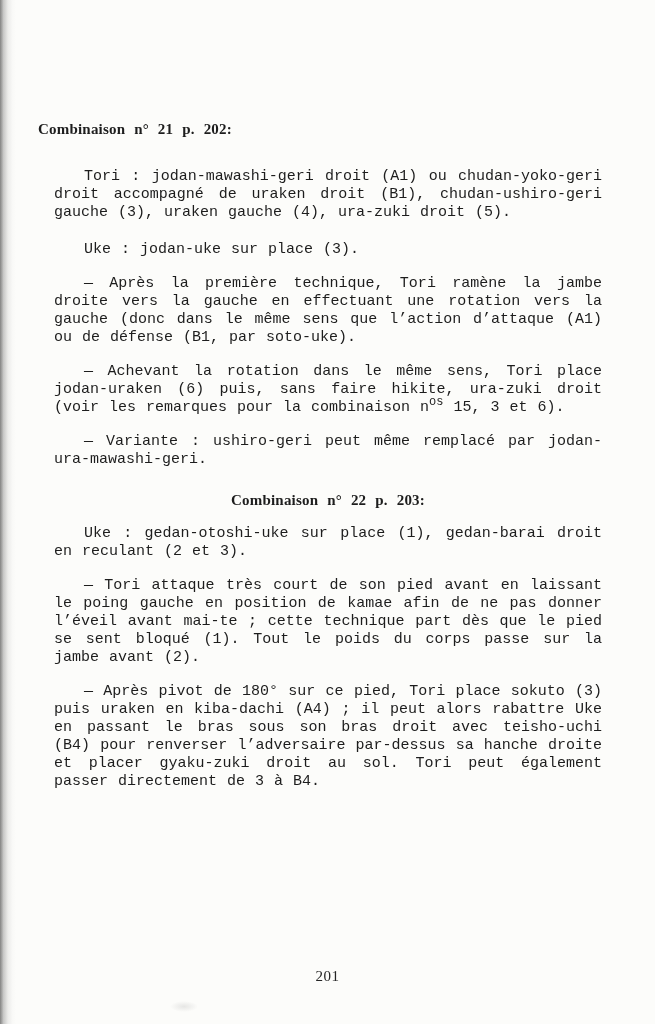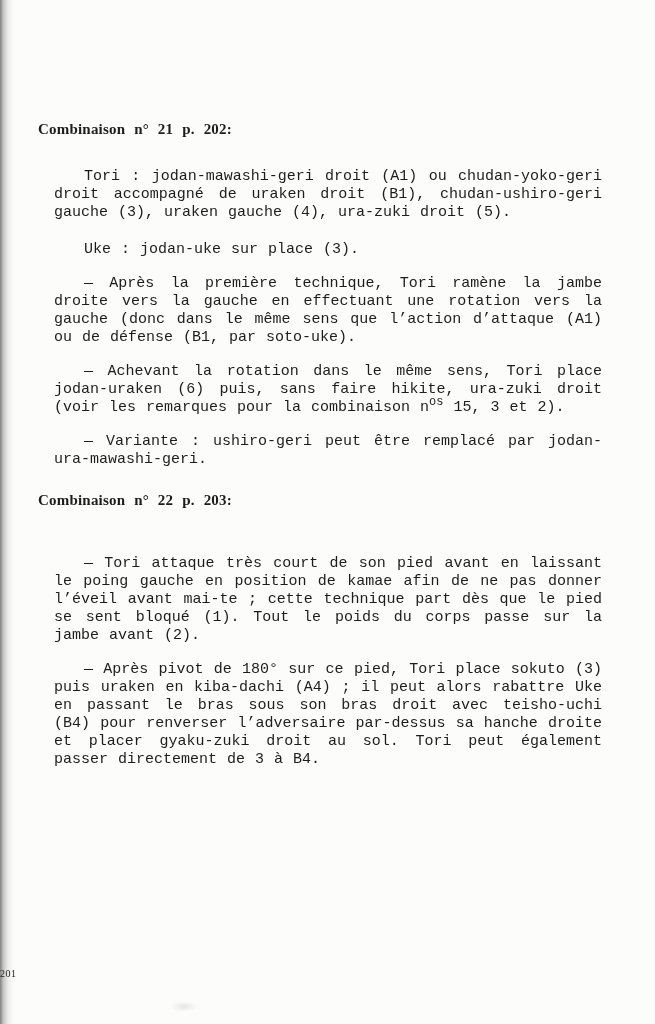--- a/index.html
+++ b/index.html
@@ -46,34 +46,34 @@
     text-align: left;
   }
   .para {
     margin: 16px;
     text-indent: 30px;
     word-spacing: 1px;
     font-family: Liberation Mono, monospace;
   }
   .para-tori { margin-bottom: 19px; }
   .para-uke  { margin-bottom: 12px; }
-  .section-2 .heading { margin-top: 22px; margin-bottom: 46px; }
+  .section-2 .heading { margin-top: 22px; margin-bottom: 16px; text-align: center; }
   .section-2 .para-tori { margin-bottom: 18px; }
   sup {
     font-size: 12px;
     line-height: 0;
     vertical-align: super;
   }
   .page-number {
     position: absolute;
     left: 0; right: 0;
     top: 968px;
-    text-align: left;
+    text-align: center;
     font-family: "Liberation Serif", "DejaVu Serif", serif;
-    font-size: 10px;
+    font-size: 15px;
     color: #242424;
     letter-spacing: 0.5px;
   }
   .smudge {
     position: absolute;
     left: 170px;
     top: 1001px;
     width: 28px;
     height: 11px;
     background: radial-gradient(ellipse at center, rgba(130,130,130,0.18), rgba(130,130,130,0) 70%);
@@ -86,26 +86,27 @@
 <div class="page">
   <div class="edge-shadow"></div>
 
   <main class="content">
 
     <section class="section-1">
       <h2 class="heading">Combinaison n° 21 p. 202:</h2>
       <p class="para para-tori">Tori : jodan-mawashi-geri droit (A1) ou chudan-yoko-geri droit accompagné de uraken droit (B1), chudan-ushiro-geri gauche (3), uraken gauche (4), ura-zuki droit (5).</p>
       <p class="para para-uke">Uke : jodan-uke sur place (3).</p>
       <p class="para">— Après la première technique, Tori ramène la jambe droite vers la gauche en effectuant une rotation vers la gauche (donc dans le même sens que l’action d’attaque (A1) ou de défense (B1, par soto-uke).</p>
-      <p class="para"><span>— Achevant la rotation dans le même sens, Tori place jodan-uraken (6) puis, sans faire hikite, ura-zuki droit (voir les remarques pour la combinaison n</span><sup>os</sup><span> 15, 3 et 2).</span></p>
-      <p class="para">— Variante : ushiro-geri peut être remplacé par jodan-ura-mawashi-geri.</p>
+      <p class="para"><span>— Achevant la rotation dans le même sens, Tori place jodan-uraken (6) puis, sans faire hikite, ura-zuki droit (voir les remarques pour la combinaison n</span><sup>os</sup><span> 15, 3 et 6).</span></p>
+      <p class="para">— Variante : ushiro-geri peut même remplacé par jodan-ura-mawashi-geri.</p>
     </section>
 
     <section class="section-2">
       <h2 class="heading">Combinaison n° 22 p. 203:</h2>
+      <p class="para para-uke">Uke : gedan-otoshi-uke sur place (1), gedan-barai droit en reculant (2 et 3).</p>
       <p class="para">— Tori attaque très court de son pied avant en laissant le poing gauche en position de kamae afin de ne pas donner l’éveil avant mai-te ; cette technique part dès que le pied se sent bloqué (1). Tout le poids du corps passe sur la jambe avant (2).</p>
       <p class="para">— Après pivot de 180° sur ce pied, Tori place sokuto (3) puis uraken en kiba-dachi (A4) ; il peut alors rabattre Uke en passant le bras sous son bras droit avec teisho-uchi (B4) pour renverser l’adversaire par-dessus sa hanche droite et placer gyaku-zuki droit au sol. Tori peut également passer directement de 3 à B4.</p>
     </section>
 
   </main>
 
   <div class="page-number">201</div>
   <div class="smudge"></div>
 </div>
 

